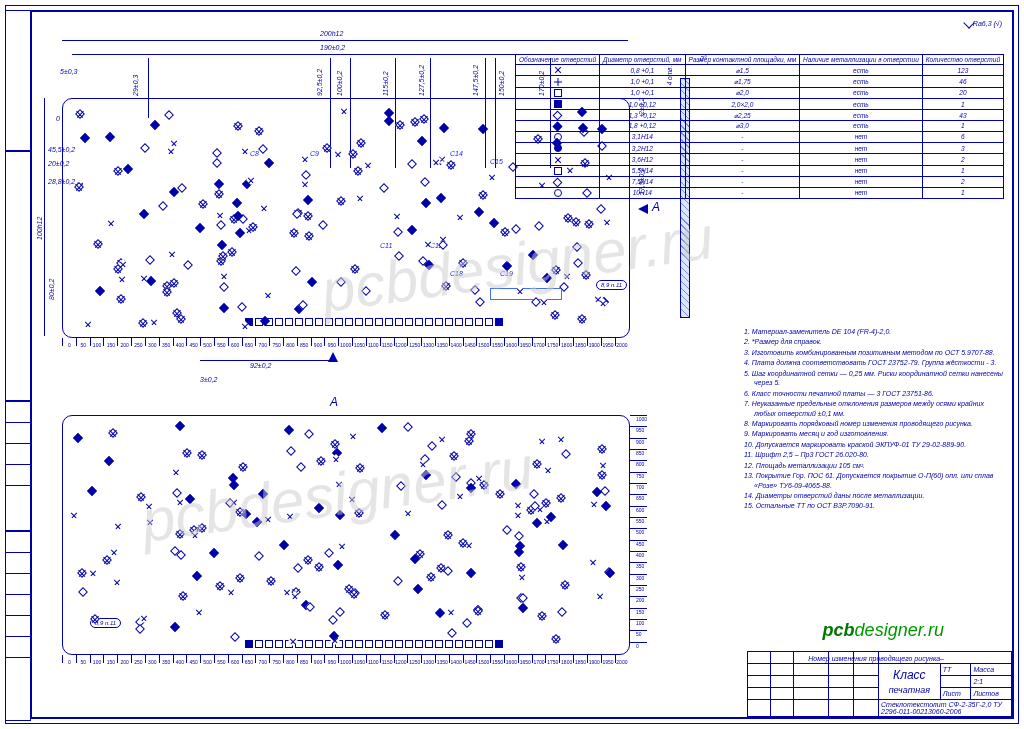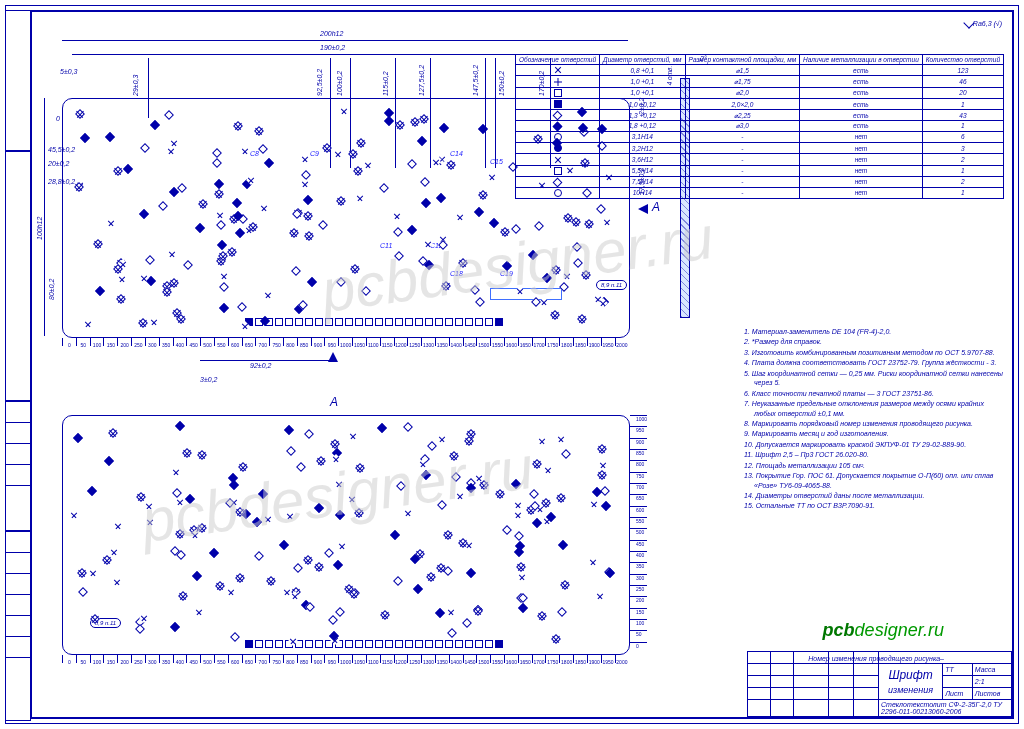--- a/index.html
+++ b/index.html
@@ -1040,21 +1040,21 @@
         <td style="width:20px"></td>
         <td style="width:20px"></td>
       <td colspan="4"></td>
       </tr>
   <tr>
         <td></td>
         <td></td>
         <td></td>
         <td></td>
         <td></td>
-      <td rowspan="3" colspan="2" class="title-main"><span>Шрифт</span><br><span class="title-sub">изменения</span></td>
+      <td rowspan="3" colspan="2" class="title-main"><span>Класс</span><br><span class="title-sub">печатная</span></td>
       <td>ТТ</td>
         <td>Масса</td>
       </tr>
   <tr>
         <td></td>
         <td></td>
         <td></td>
         <td></td>
         <td></td>
         <td></td>

